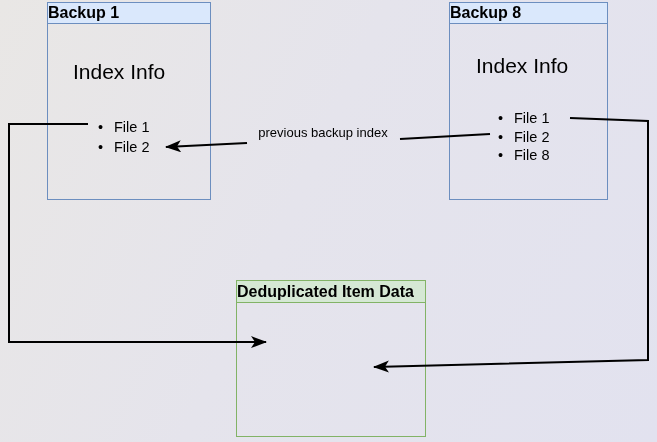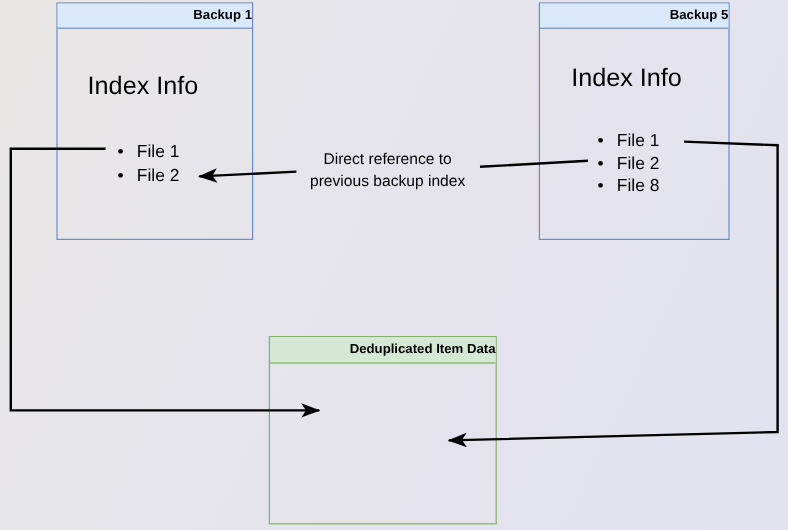--- a/index.html
+++ b/index.html
@@ -23,23 +23,23 @@
     position:absolute;
     border:1.5px solid;
     box-sizing:border-box;
     z-index:1;
     background:transparent;
   }
   .box.blue{border-color:#6c8ebf;}
   .box.green{border-color:#82b366;}
   .box-header{
     box-sizing:border-box;
-    text-align:right;
+    text-align:left;
     font-weight:bold;
-    font-size:11px;
+    font-size:16px;
     border-bottom:1.5px solid;
   }
   .blue .box-header{background:#dae8fc;border-color:#6c8ebf;height:21px;line-height:20px;}
   .green .box-header{background:#d5e8d4;border-color:#82b366;height:22px;line-height:21px;}
   .subtitle{
     position:absolute;
     font-size:21px;
   }
   ul.files{
     position:absolute;
@@ -56,21 +56,21 @@
     content:"\2022";
     position:absolute;
     left:0;top:0;
   }
   #backup1{left:47px;top:2px;width:164px;height:198px;}
   #backup1 .subtitle{left:25px;top:57px;}
   #backup1 ul.files{left:50px;top:115px;line-height:19.5px;}
   #backup2{left:449px;top:2px;width:159px;height:198px;}
   #backup2 .subtitle{left:26px;top:51px;}
   #backup2 ul.files{left:48px;top:106px;line-height:18.5px;}
-  #dedup{left:224px;top:280px;width:190px;height:157px;}
+  #dedup{left:236px;top:280px;width:190px;height:157px;}
   #dedup ul.files{left:52px;top:56px;line-height:19.5px;}
   .annotation{
     position:absolute;
     left:240px;top:124px;width:166px;
     text-align:center;
     font-size:13px;
     line-height:18px;
     z-index:3;
   }
 </style>
@@ -94,31 +94,30 @@
   <div class="box blue" id="backup1">
     <div class="box-header">Backup 1</div>
     <div class="subtitle">Index Info</div>
     <ul class="files">
         <li>File 1</li>
         <li>File 2</li>
       </ul>
   </div>
 
   <div class="box blue" id="backup2">
-    <div class="box-header">Backup 5</div>
+    <div class="box-header">Backup 8</div>
     <div class="subtitle">Index Info</div>
     <ul class="files">
         <li>File 1</li>
         <li>File 2</li>
         <li>File 8</li>
       </ul>
   </div>
 
   <div class="box green" id="dedup">
     <div class="box-header">Deduplicated Item Data</div>
   </div>
 
   <div class="annotation">
-    <div>Direct reference to</div>
     <div>previous backup index</div>
   </div>
 
 </div>
 
 </body></html>

